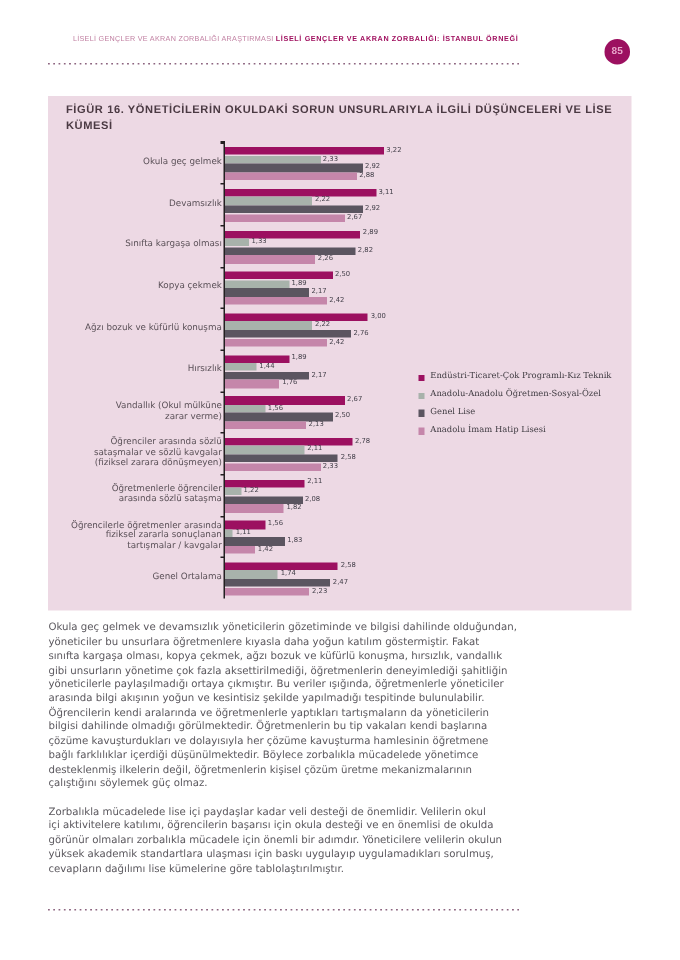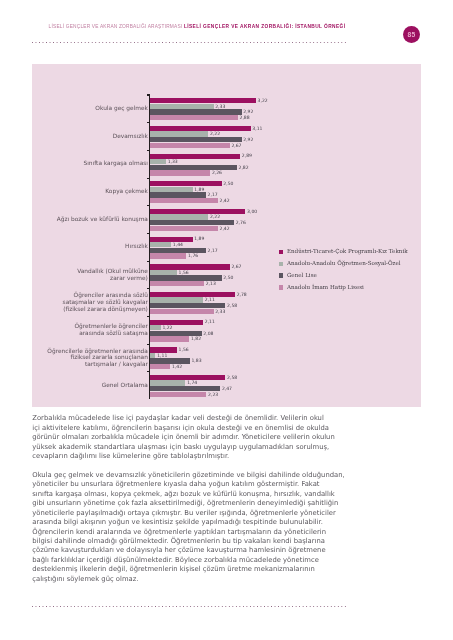--- a/index.html
+++ b/index.html
@@ -51,20 +51,21 @@
 </head>
 <body>
 
 <div class="page">
 
   <div class="hdr"><span>LİSELİ GENÇLER VE AKRAN ZORBALIĞI ARAŞTIRMASI </span><b>LİSELİ GENÇLER VE AKRAN ZORBALIĞI: İSTANBUL ÖRNEĞİ</b></div>
   <div class="rule hdr-rule"></div>
   <div class="pagebadge">85</div>
 
   <div class="panel">
+    <div class="fig-title">FİGÜR 16. YÖNETİCİLERİN OKULDAKİ SORUN UNSURLARIYLA İLGİLİ DÜŞÜNCELERİ VE LİSE KÜMESİ</div>
     <div class="plot" id="plot">
       <div class="axis"></div>
     <div class="tick" style="top: 0px;"></div>
         <div class="grp" style="top: 3.69px; height: 22.1px;">
           <div class="bar" style="top: 0px; width: 105.64px; background: rgb(156, 16, 96);"></div>
           <div class="blab" style="top: -0.1px; left: 107.34px;">3,22</div>
           <div class="bar" style="top: 5.6px; width: 63.29px; background: rgb(168, 178, 171);"></div>
           <div class="blab" style="top: 5.5px; left: 64.99px;">2,33</div>
           <div class="bar" style="top: 11.2px; width: 91.36px; background: rgb(91, 85, 96);"></div>
           <div class="blab" style="top: 11.1px; left: 93.06px;">2,92</div>
@@ -213,32 +214,32 @@
           <div class="lgtx">Genel Lise</div>
         </div>
         <div class="lgrow">
           <div class="lgsw" style="background: rgb(197, 134, 170);"></div>
           <div class="lgtx">Anadolu İmam Hatip Lisesi</div>
         </div>
       </div>
   </div>
 
   <div class="body" id="body">
-      <p>Zorbalıkla mücadelede lise içi paydaşlar kadar veli desteği de önemlidir. Velilerin okul
-içi aktivitelere katılımı, öğrencilerin başarısı için okula desteği ve en önemlisi de okulda
-görünür olmaları zorbalıkla mücadele için önemli bir adımdır. Yöneticilere velilerin okulun
-yüksek akademik standartlara ulaşması için baskı uygulayıp uygulamadıkları sorulmuş,
-cevapların dağılımı lise kümelerine göre tablolaştırılmıştır.</p>
       <p>Okula geç gelmek ve devamsızlık yöneticilerin gözetiminde ve bilgisi dahilinde olduğundan,
 yöneticiler bu unsurlara öğretmenlere kıyasla daha yoğun katılım göstermiştir. Fakat
 sınıfta kargaşa olması, kopya çekmek, ağzı bozuk ve küfürlü konuşma, hırsızlık, vandallık
 gibi unsurların yönetime çok fazla aksettirilmediği, öğretmenlerin deneyimlediği şahitliğin
 yöneticilerle paylaşılmadığı ortaya çıkmıştır. Bu veriler ışığında, öğretmenlerle yöneticiler
 arasında bilgi akışının yoğun ve kesintisiz şekilde yapılmadığı tespitinde bulunulabilir.
 Öğrencilerin kendi aralarında ve öğretmenlerle yaptıkları tartışmaların da yöneticilerin
 bilgisi dahilinde olmadığı görülmektedir. Öğretmenlerin bu tip vakaları kendi başlarına
 çözüme kavuşturdukları ve dolayısıyla her çözüme kavuşturma hamlesinin öğretmene
 bağlı farklılıklar içerdiği düşünülmektedir. Böylece zorbalıkla mücadelede yönetimce
 desteklenmiş ilkelerin değil, öğretmenlerin kişisel çözüm üretme mekanizmalarının
 çalıştığını söylemek güç olmaz.</p>
+      <p>Zorbalıkla mücadelede lise içi paydaşlar kadar veli desteği de önemlidir. Velilerin okul
+içi aktivitelere katılımı, öğrencilerin başarısı için okula desteği ve en önemlisi de okulda
+görünür olmaları zorbalıkla mücadele için önemli bir adımdır. Yöneticilere velilerin okulun
+yüksek akademik standartlara ulaşması için baskı uygulayıp uygulamadıkları sorulmuş,
+cevapların dağılımı lise kümelerine göre tablolaştırılmıştır.</p>
     </div>
   <div class="rule foot-rule"></div>
 </div>
 
 </body></html>

